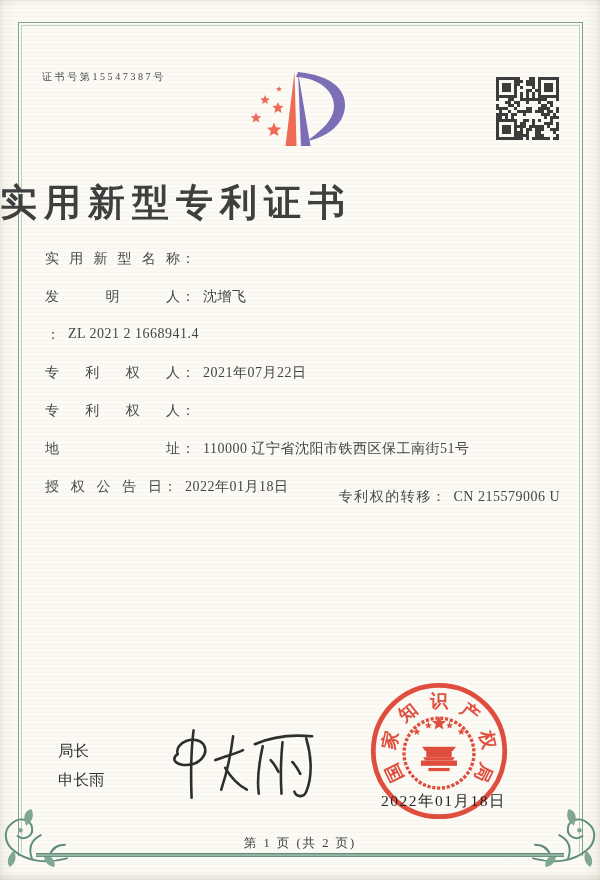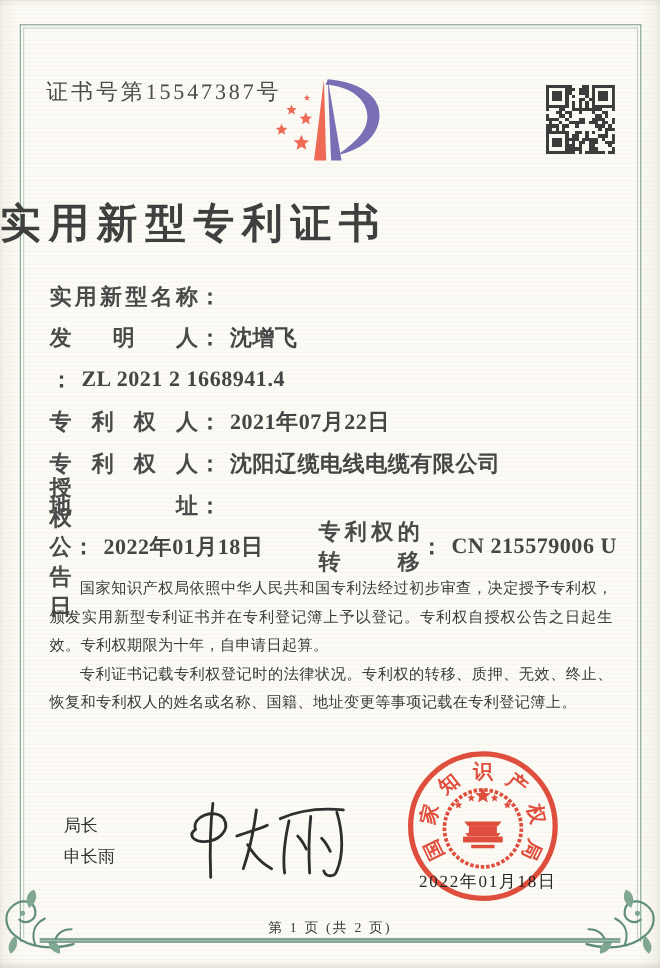--- a/index.html
+++ b/index.html
@@ -16,29 +16,29 @@
   .frame-outer{position:absolute;left:18px;top:22px;right:17px;bottom:24px;
     border:1px solid #7fa28f;border-bottom:none;pointer-events:none;}
   .frame-inner{position:absolute;left:21px;top:25px;right:20px;bottom:27px;
     border:1px solid #bcd1c4;border-bottom:none;pointer-events:none;}
   .bottom-line{position:absolute;left:36px;top:853px;width:528px;height:4px;
     background:linear-gradient(180deg,#56806d,#a3c2b1 55%,#56806d);}
   .corner-orn{position:absolute;width:68px;height:62px;}
   .corner-orn.left{left:1px;top:806px;}
   .corner-orn.right{left:531px;top:806px;transform:scaleX(-1);}
 
-  .cert-number{position:absolute;left:42px;top:70px;font-size:20px;letter-spacing:2.6px;color:#4a4a4a;}
+  .cert-number{position:absolute;left:42px;top:70px;font-size:10px;letter-spacing:2.6px;color:#4a4a4a;}
   .logo{position:absolute;left:248px;top:66px;width:104px;height:88px;}
   .qr{position:absolute;left:496px;top:77px;width:63px;height:63px;}
 
   .title{position:absolute;left:0;top:178px;width:100%;margin:0;text-align:left;
     font-size:37px;font-weight:600;letter-spacing:7px;color:#3f3f3f;}
 
   .fields{position:absolute;left:45px;top:250px;width:515px;}
-  .frow{height:38px;display:flex;align-items:center;font-size:20px;color:#454545;font-weight:bold;}
+  .frow{height:38px;display:flex;font-size:14px;color:#454545;}
   .flabel{display:inline-block;width:135px;text-align:justify;text-align-last:justify;color:#4a4a4a;}
   .flabel.small{width:92px;}
   .fcolon{margin:0 8px 0 1px;}
   .fvalue{letter-spacing:.5px;white-space:nowrap;}
   .fpair2{margin-left:50px;display:inline-flex;align-items:center;}
 
   .body-text{position:absolute;left:45px;top:522px;width:512px;}
   .body-text p{margin:0;font-size:13.8px;line-height:26px;text-align:justify;text-indent:2em;color:#3a3a3a;letter-spacing:.3px;}
 
   .officials{position:absolute;left:58px;top:736px;font-size:15.5px;line-height:29px;color:#333;}
@@ -343,42 +343,38 @@
         <span class="fvalue">ZL 2021 2 1668941.4</span>
     </div>
     <div class="frow">
       <span class="flabel">专利权人</span>
         <span class="fcolon">：</span>
         <span class="fvalue">2021年07月22日</span>
     </div>
     <div class="frow">
       <span class="flabel">专利权人</span>
         <span class="fcolon">：</span>
-        <span class="fvalue">沈阳辽缆电线电缆有限公司</span>
     </div>
     <div class="frow">
       <span class="flabel">地址</span>
         <span class="fcolon">：</span>
+        <span class="fvalue">110000 辽宁省沈阳市铁西区保工南街51号</span>
     </div>
     <div class="frow">
       <span class="flabel">授权公告日</span>
         <span class="fcolon">：</span>
         <span class="fvalue">2022年01月18日</span>
       <span class="fpair2">
         <span class="flabel small">专利权的转移</span>
           <span class="fcolon">：</span>
           <span class="fvalue">CN 215579006 U</span>
       </span>
     </div>
   </div>
 
-  <div class="body-text">
-    <p>国家知识产权局依照中华人民共和国专利法经过初步审查，决定授予专利权，颁发实用新型专利证书并在专利登记簿上予以登记。专利权自授权公告之日起生效。专利权期限为十年，自申请日起算。</p>
-    <p>专利证书记载专利权登记时的法律状况。专利权的转移、质押、无效、终止、恢复和专利权人的姓名或名称、国籍、地址变更等事项记载在专利登记簿上。</p>
-  </div>
 
   <div class="officials">
     <div>局长</div>
     <div>申长雨</div>
   </div>
 
   <svg class="signature" viewBox="0 0 170 80">
     <path d="M38,6 C36,22 35,48 36,74"></path>
     <path d="M22,30 C18,18 40,10 48,20 C54,30 44,42 28,41 C18,40 16,34 22,30"></path>
     <path d="M78,12 C76,28 72,48 66,66"></path>

